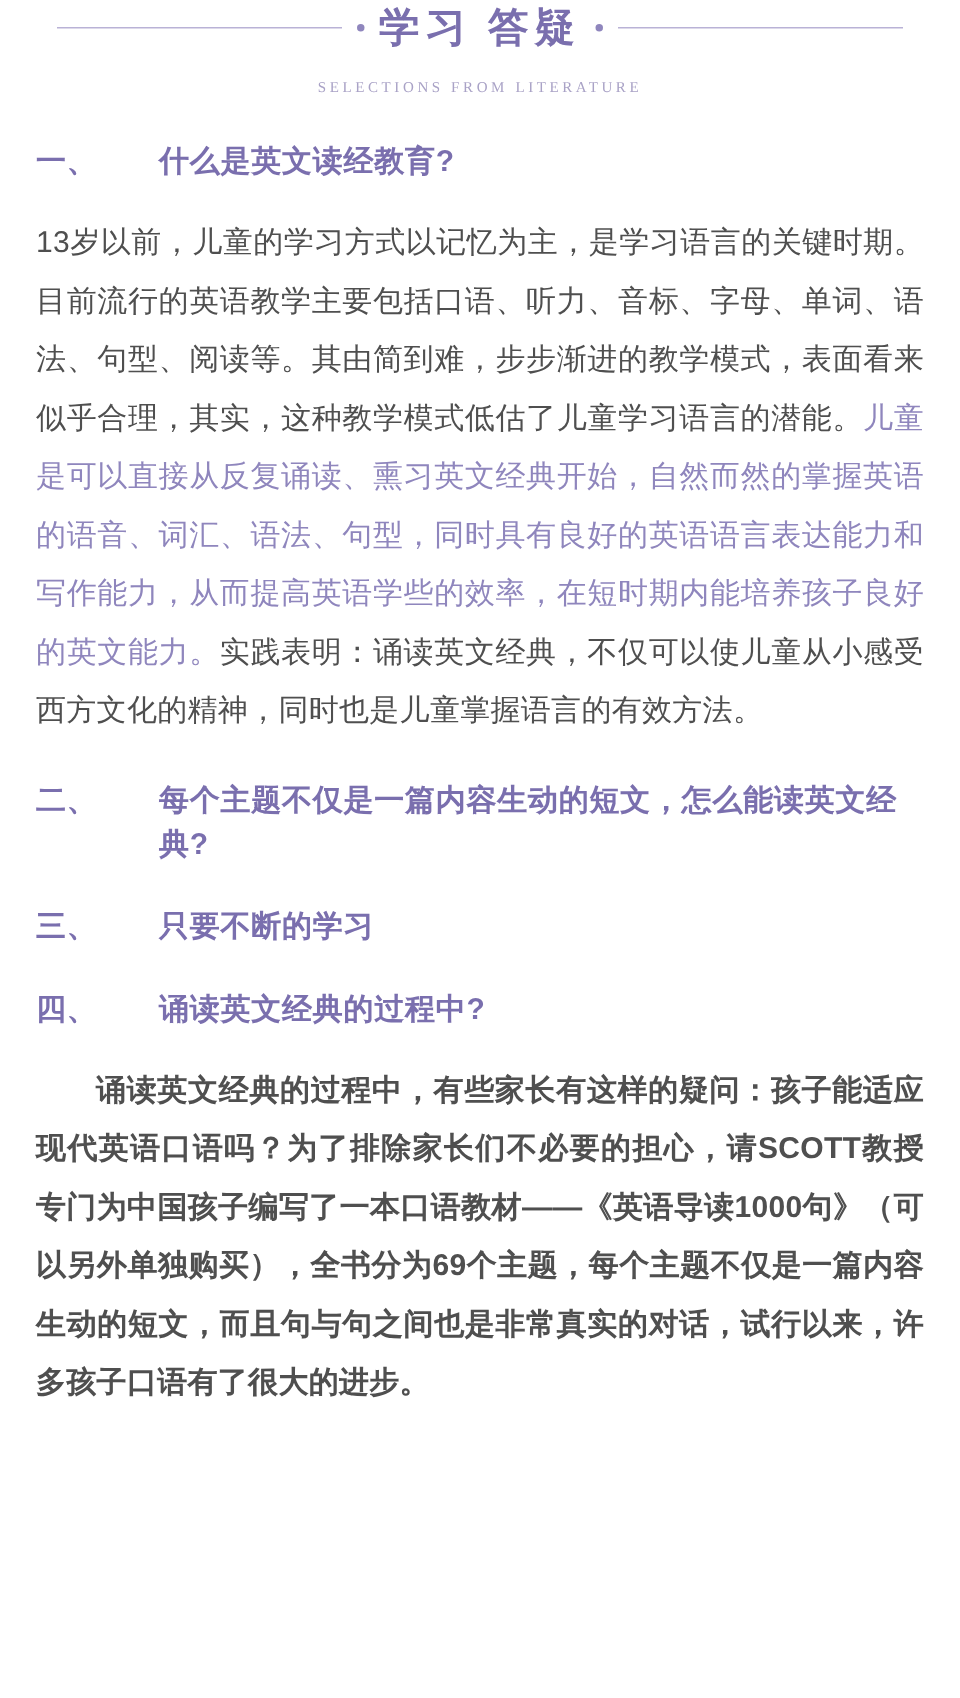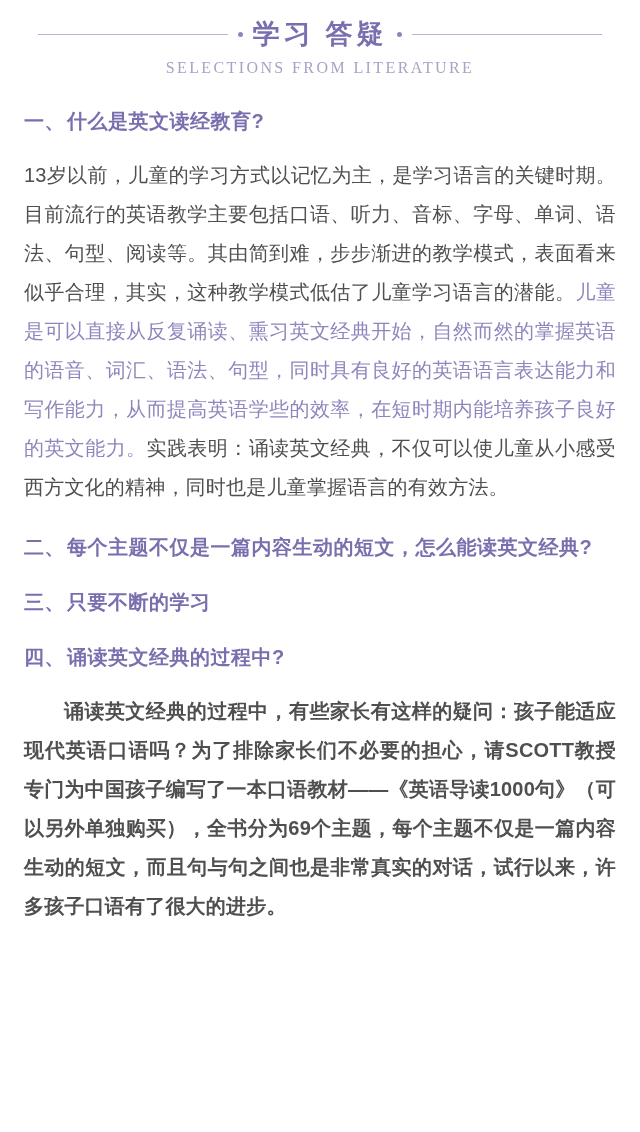--- a/index.html
+++ b/index.html
@@ -18,21 +18,20 @@
   .page {
     width: 640px;
     min-height: 1132px;
     padding: 0 24px 20px 24px;
     background: #ffffff;
     position: relative;
   }
 
   
   .header {
-    padding-top: 16px;
     text-align: center;
   }
   .header-title-row {
     display: flex;
     align-items: center;
     justify-content: center;
     gap: 10px;
   }
   .rule {
     flex: 1 1 auto;
@@ -50,22 +49,22 @@
   .header-title {
     font-family: "Liberation Serif", serif;
     font-weight: bold;
     font-size: 27px;
     letter-spacing: 4px;
     color: #7a6fae;
     white-space: nowrap;
     flex: 0 0 auto;
   }
   .header-sub {
-    margin-top: 7px;
-    font-size: 16px;
+    margin-top: 17px;
+    font-size: 10px;
     letter-spacing: 2.4px;
     color: #a9a2c6;
     font-family: "Liberation Serif", serif;
   }
 
   
   .section {
     margin-top: 26px;
   }
   .section:first-of-type { margin-top: 30px; }
@@ -80,20 +79,21 @@
     color: #7a6fae;
     font-family: "Liberation Sans", sans-serif;
   }
   .sec-num {
     flex: 0 0 auto;
     white-space: nowrap;
   }
   .sec-title {
     flex: 1 1 auto;
     padding-left: 2px;
+    margin-left: 39px;
   }
 
   .para {
     font-size: 20px;
     line-height: 1.95;
     text-align: justify;
     text-justify: inter-ideograph;
     color: #4f4f4f;
     letter-spacing: 0.2px;
   }

